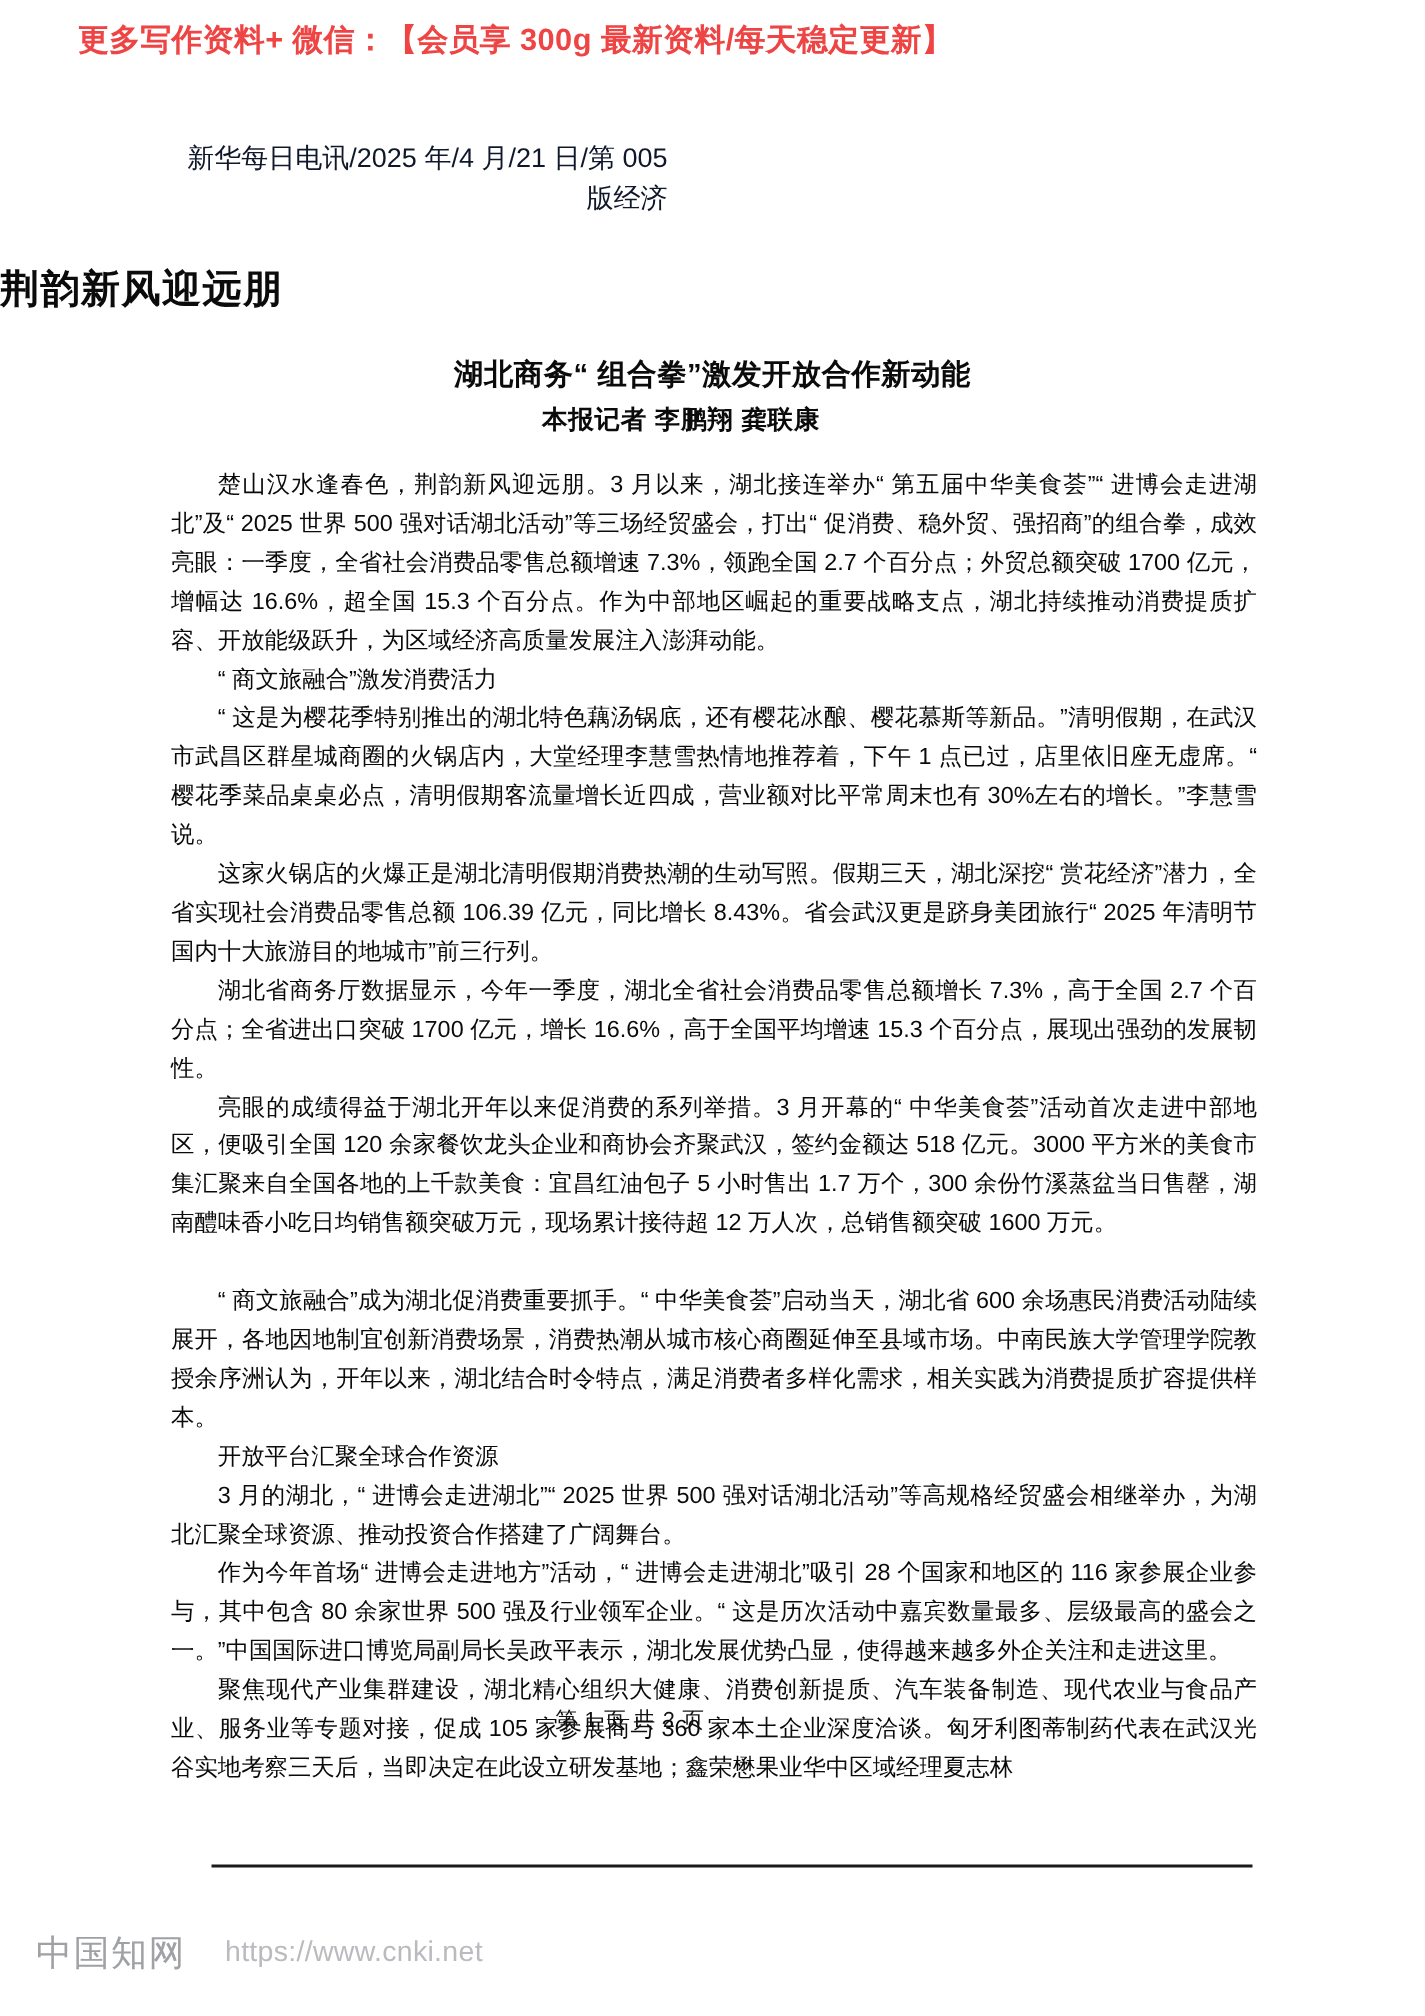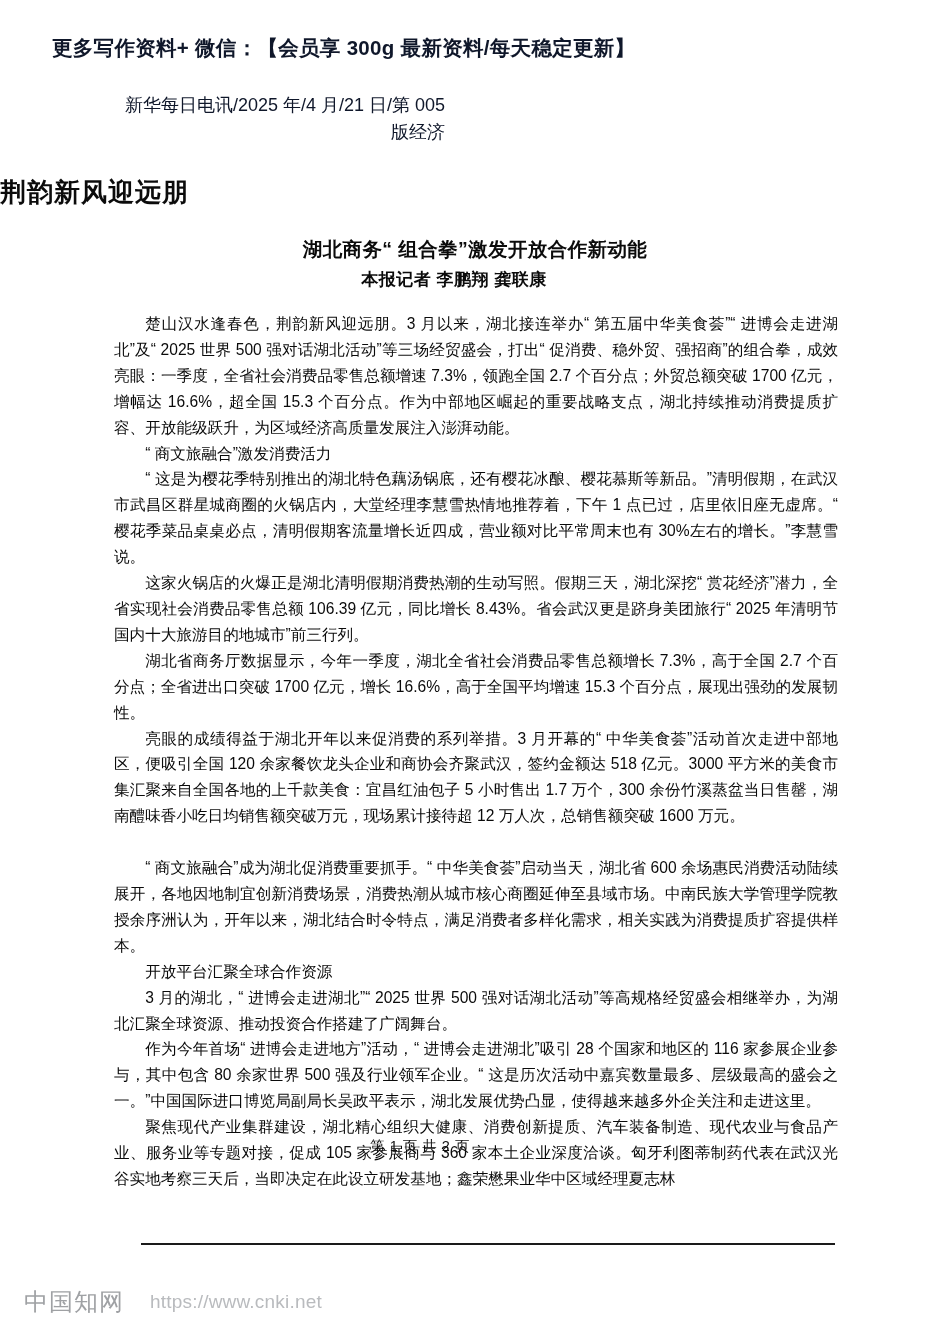--- a/index.html
+++ b/index.html
@@ -16,27 +16,26 @@
     color: #000000;
     overflow: hidden;
   }
 
   
   .promo-banner {
     position: absolute;
     left: 52px;
     top: 14px;
     width: 860px;
-    color: #0f172a;
+    color: #ef4444;
     font-size: 20.5px;
     font-weight: bold;
     letter-spacing: 0.3px;
     white-space: nowrap;
     line-height: 1.25;
-    margin-top: 21px;
   }
 
   
   .doc {
     position: absolute;
     left: 0;
     top: 0;
     width: 950px;
     height: 1230px;
   }

